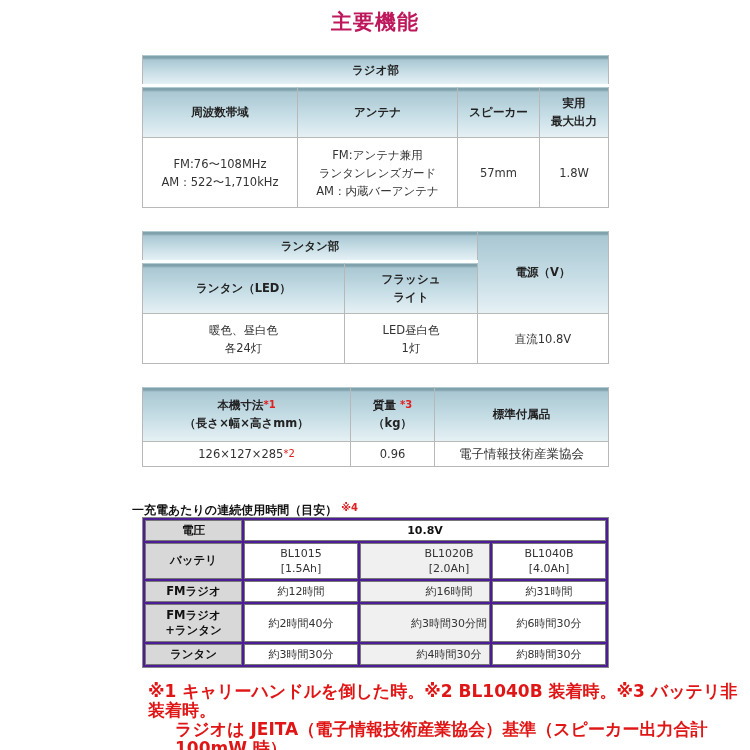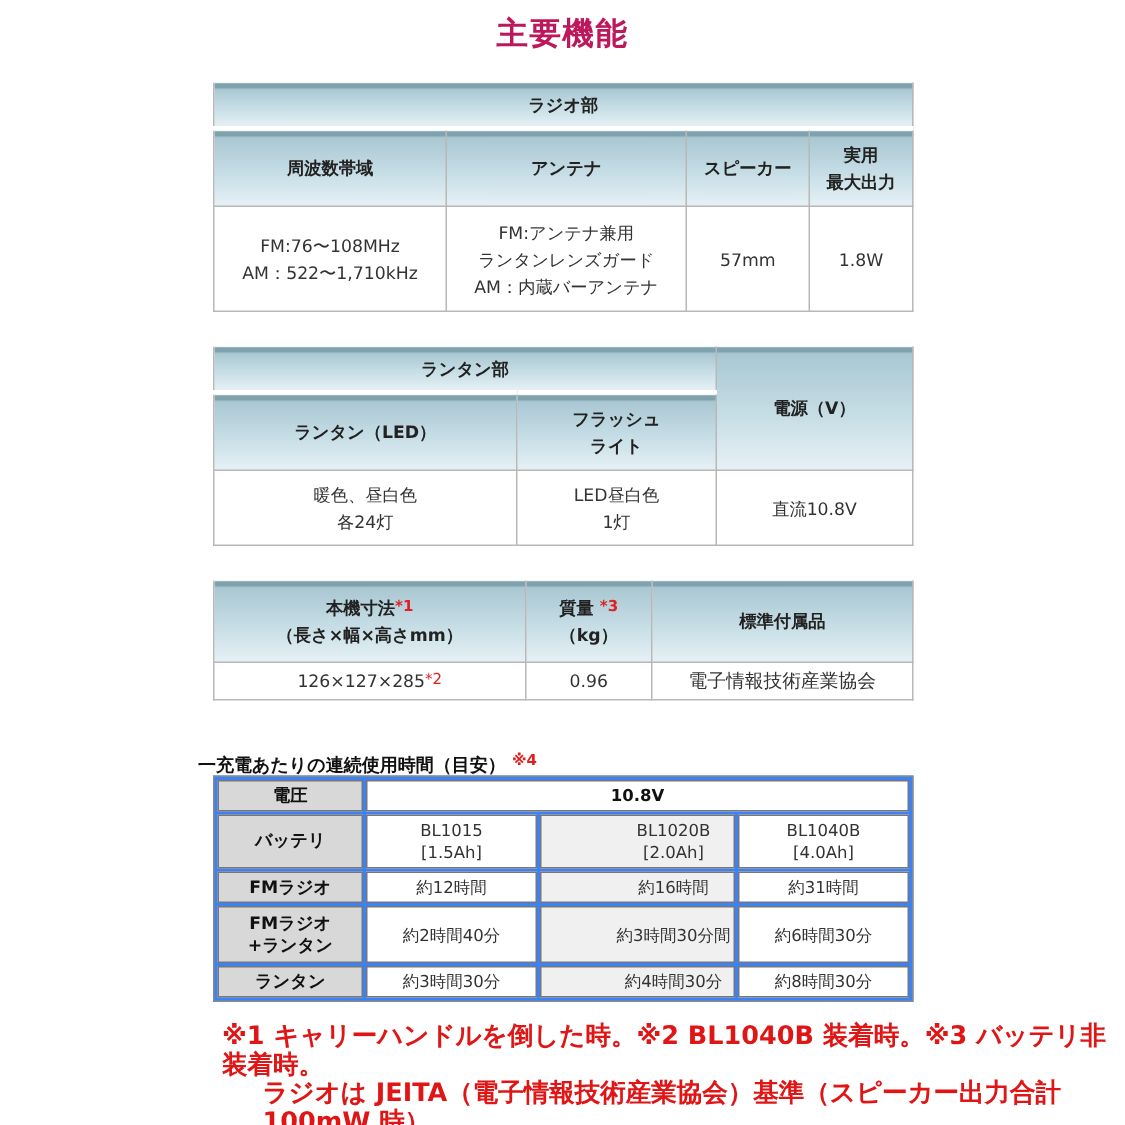--- a/index.html
+++ b/index.html
@@ -35,21 +35,21 @@
   #t3 { top: 384px; }
 
   .subhead {
     position: absolute; left: 132px; top: 491px; font-size: 12px; font-weight: bold; color: #111; margin-top: 11px;
   }
   .subhead .red { font-size: 10px; }
 
   table.runtime {
     position: absolute; left: 142px; top: 517px; width: 467px; height: 151px;
     border-collapse: separate; border-spacing: 2px; table-layout: fixed;
-    border: 1px solid #888; background: #3b82f6;
+    border: 1px solid #888; background: #4c1d95;
   }
   table.runtime td, table.runtime th {
     border: 1px solid #777; text-align: center; vertical-align: middle;
     font-size: 11px; line-height: 15px; color: #333;
   }
   table.runtime th { background: #d8d8d8; font-weight: bold; color: #111; font-size: 11.5px; }
   table.runtime td { background: #fff; }
   table.runtime td.alt { background: #f0f0f0; padding-left: 48px; }
   table.runtime td.bold { font-weight: bold; color: #111; }
 

